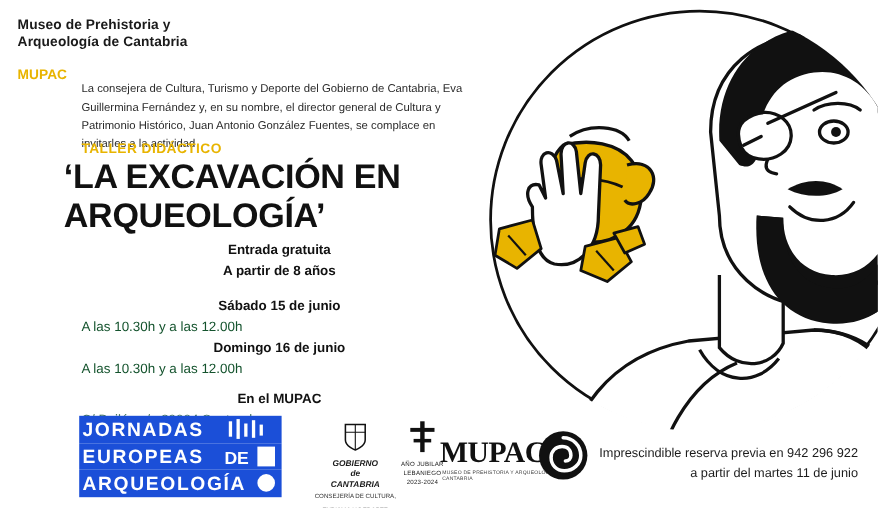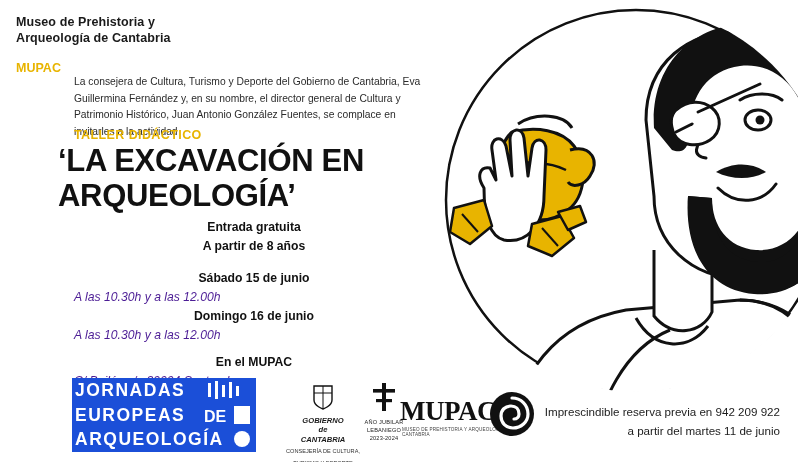--- a/index.html
+++ b/index.html
@@ -62,21 +62,21 @@
     font-size: 31px;
     font-weight: bold;
     line-height: 1.12;
     color: #111111;
     letter-spacing: -0.3px;
   }
 
   
   .info { position: absolute; left: 74px; top: 218px; width: 360px; }
   .info .b { font-size: 12.2px; font-weight: bold; color: #111; line-height: 1.55; text-align: center; }
-  .info .n { font-size: 12.2px; color: #4c1d95; line-height: 1.55; font-style: italic; }
+  .info .n { font-size: 12.2px; color: #14532d; line-height: 1.55; }
   .gap-s { height: 13px; }
   .gap-m { height: 9px; }
 
   
   .illus { position: absolute; left: 440px; top: 0; width: 358px; height: 462px; }
 
   
   .logos { position: absolute; left: 0; top: 378px; width: 798px; height: 84px; }
 
   .jornadas {
@@ -313,17 +313,17 @@
       <div class="word">MUPAC</div>
       <div class="sub">MUSEO DE PREHISTORIA Y ARQUEOLOGÍA DE CANTABRIA</div>
       <svg class="spiral" viewBox="0 0 48 48">
         <circle cx="24" cy="24" r="22" fill="#111"></circle>
         <path d="M24 8 C33 8 40 15 40 24 C40 32 33 38 25 38 C18 38 13 33 13 26
                  C13 20 17 16 23 16 C28 16 31 19 31 24 C31 27 29 29 26 29" fill="none" stroke="#ffffff" stroke-width="3.2" stroke-linecap="round"></path>
       </svg>
     </div>
 
     <div class="reserva">
-      <div>Imprescindible reserva previa en 942 209 922</div>
+      <div>Imprescindible reserva previa en 942 296 922</div>
       <div>a partir del martes 11 de junio</div>
     </div>
   </div>
 </div>
 
 </body></html>

